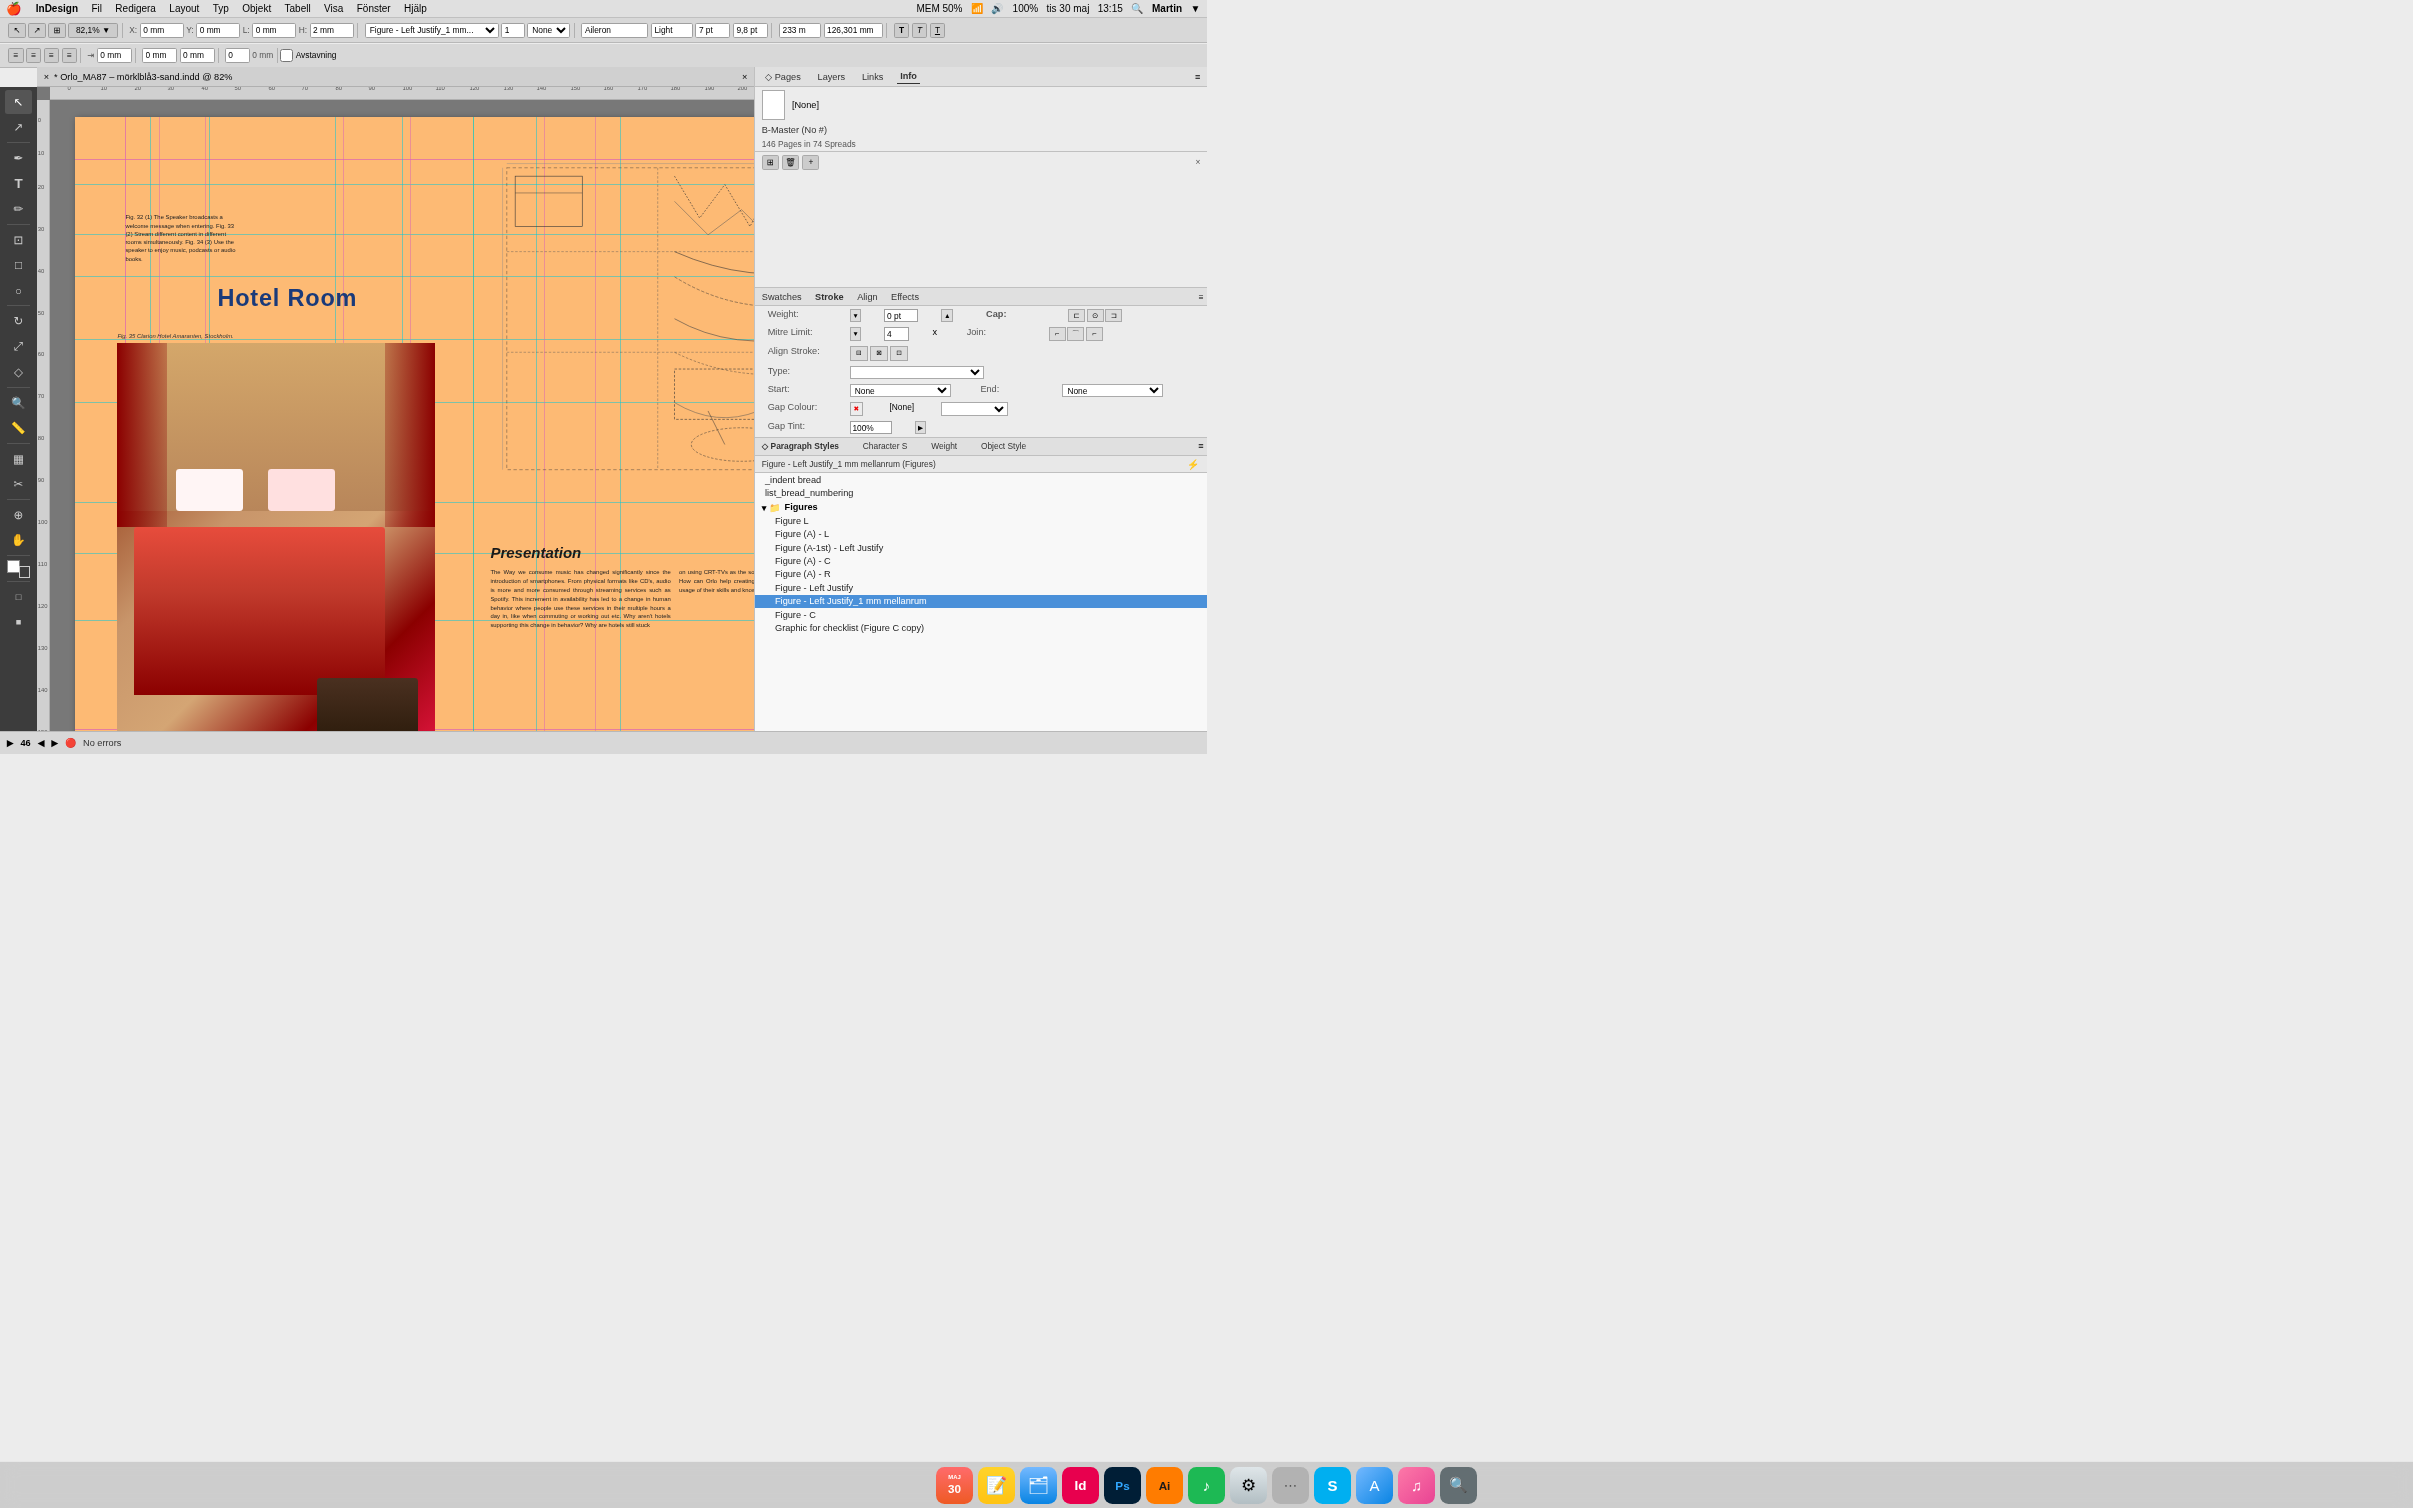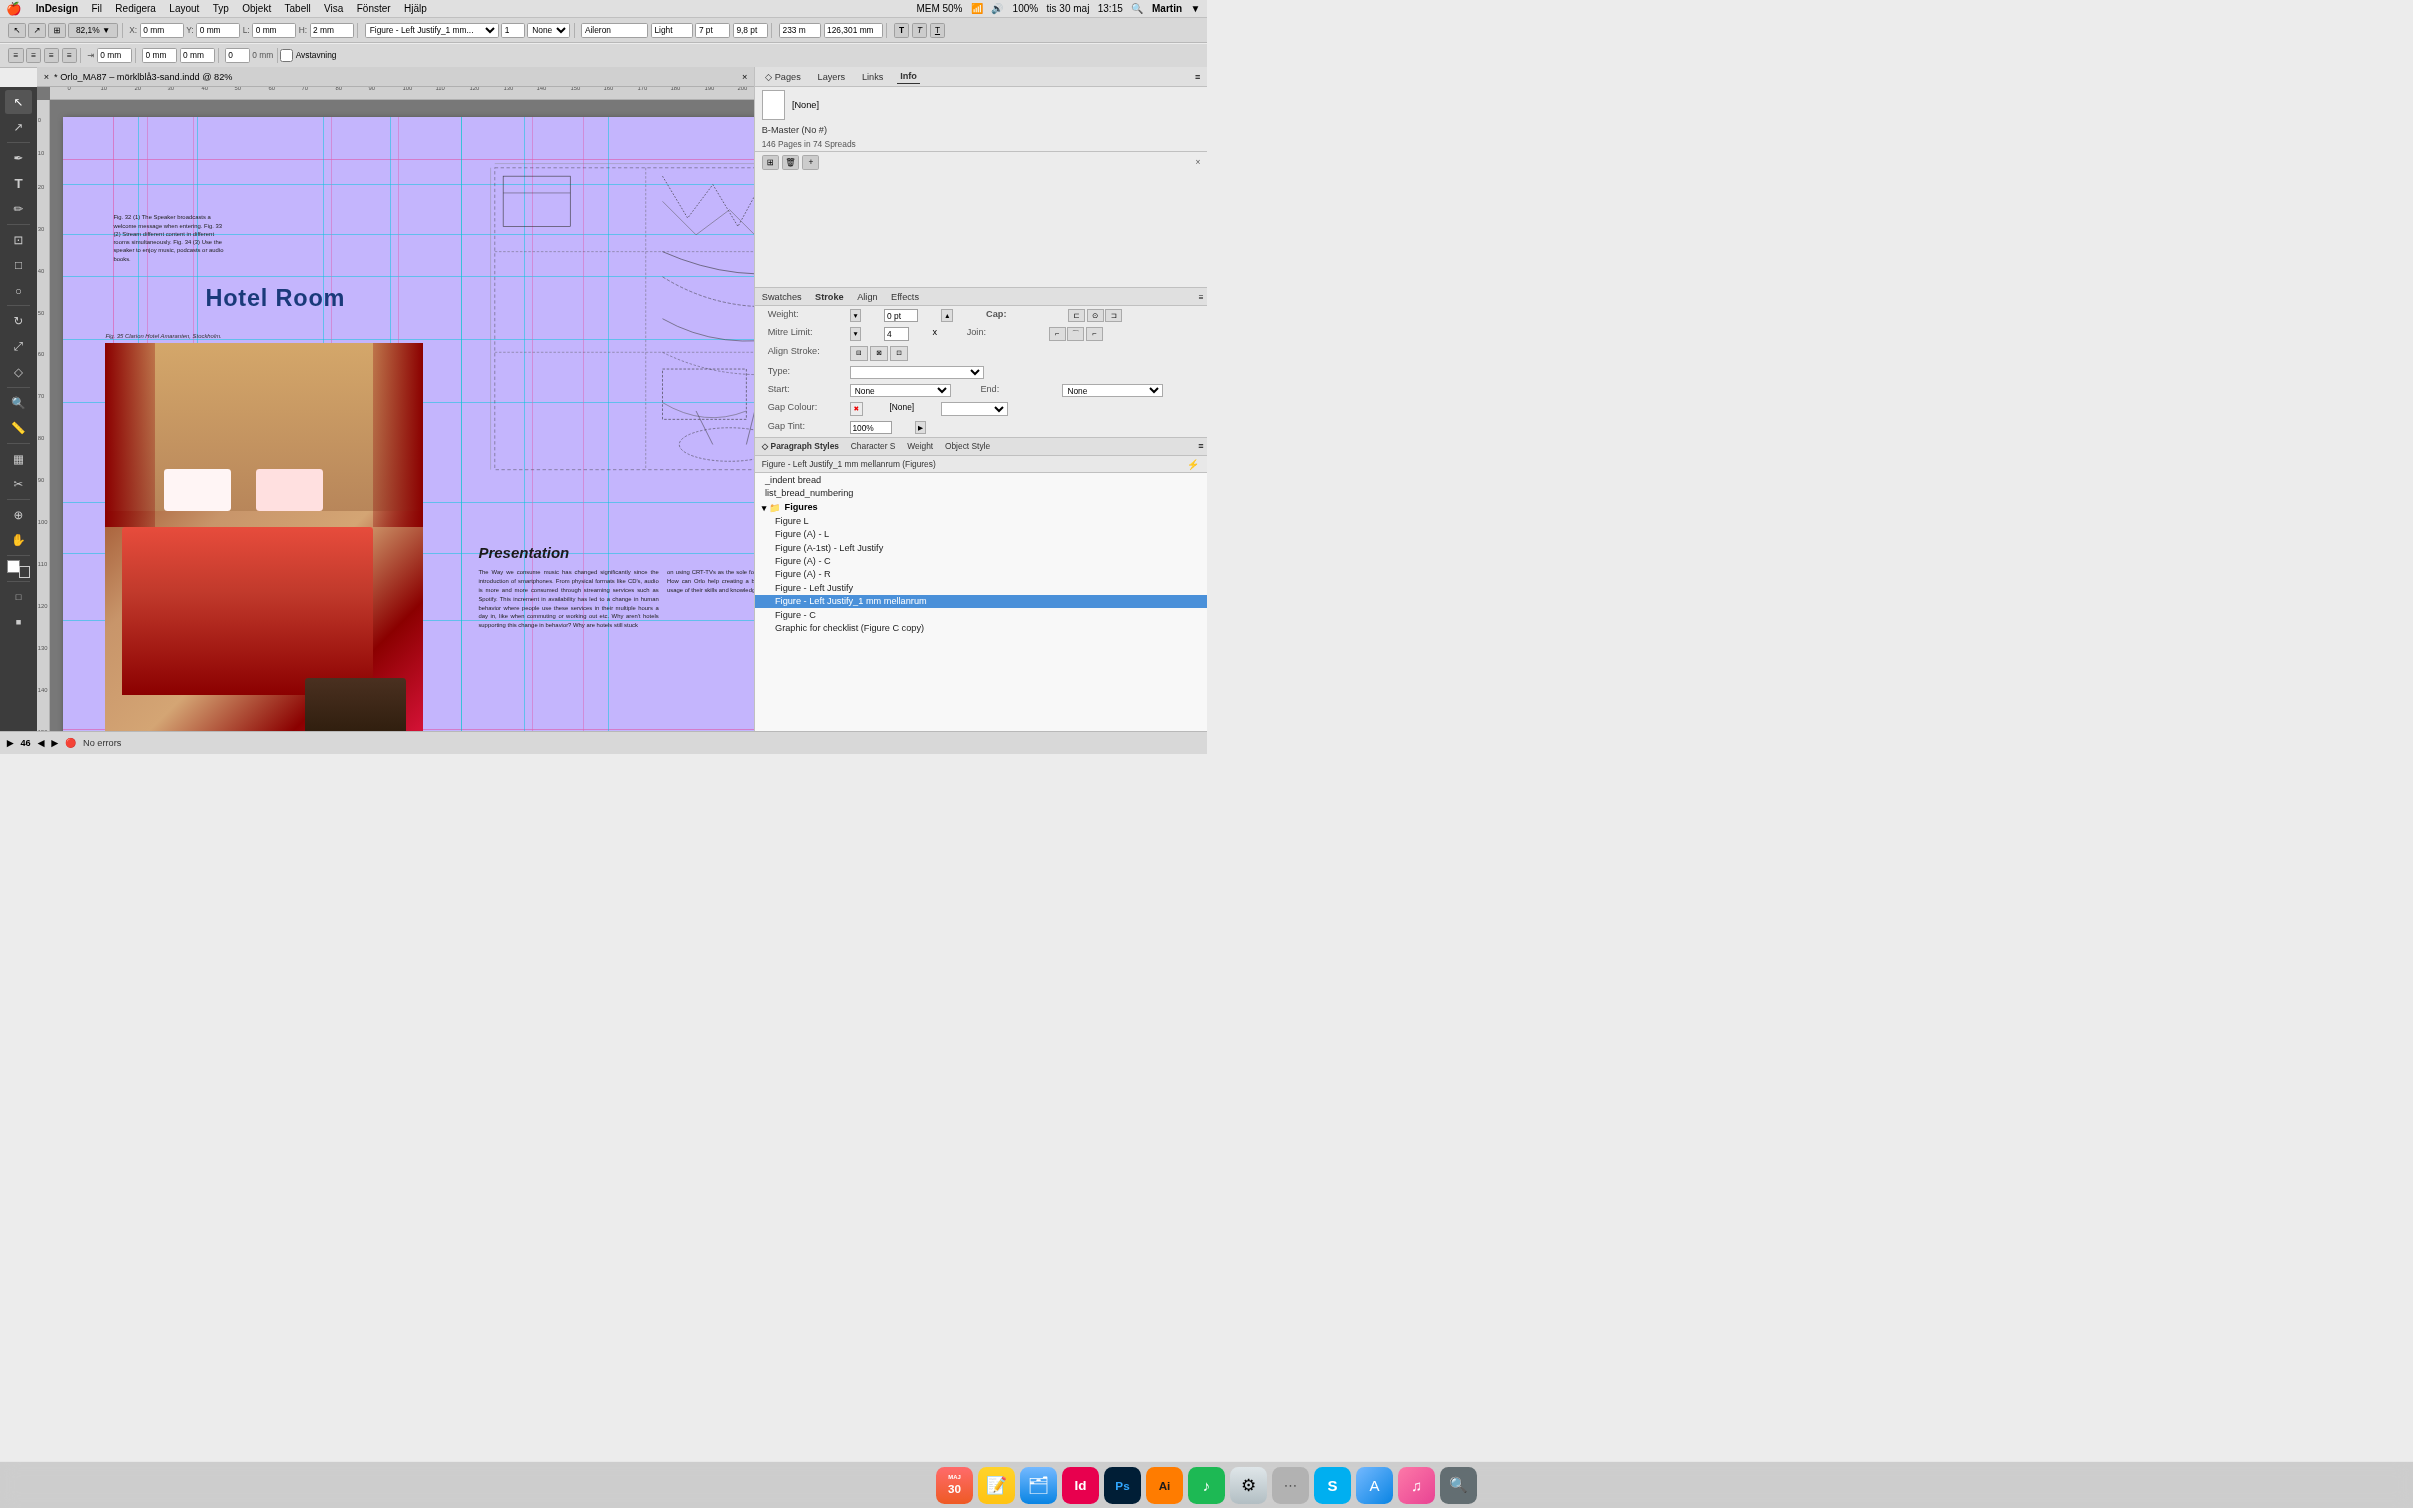--- a/index.html
+++ b/index.html
@@ -198,24 +198,24 @@
       color: #555;
     }
     #canvas-content {
       position: absolute;
       top: 13.4px; left: 13.4px; right: 0; bottom: 0;
       overflow: hidden;
     }
     #page-spread {
       position: absolute;
       top: 17px;
-      left: 13px;
+      left: 25px;
       width: 796px;
       height: 654px;
-      background: #c4b5fd;
+      background: #fdba74;
       box-shadow: 1.7px 1.7px 6.7px rgba(0,0,0,0.5);
     }
     .guide-pink {
       background: rgba(220, 100, 180, 0.6);
     }
 
     
     #page-left {
       position: absolute;
       left: 0; top: 0;
@@ -522,21 +522,21 @@
       flex-direction: column;
       overflow: hidden;
     }
     #para-styles-tabs {
       display: flex;
       align-items: center;
       background: #e0e0e0;
       border-bottom: 0.8px solid #c0c0c0;
       height: 18.4px;
       padding: 0 3.4px;
-      gap: 5px;
+      gap: 17px;
       flex-wrap: nowrap;
       overflow: hidden;
     }
     .para-tab {
       font-size: 8.4px;
       cursor: pointer;
       padding: 1.7px 3.4px;
       color: #333;
       white-space: nowrap;
     }

